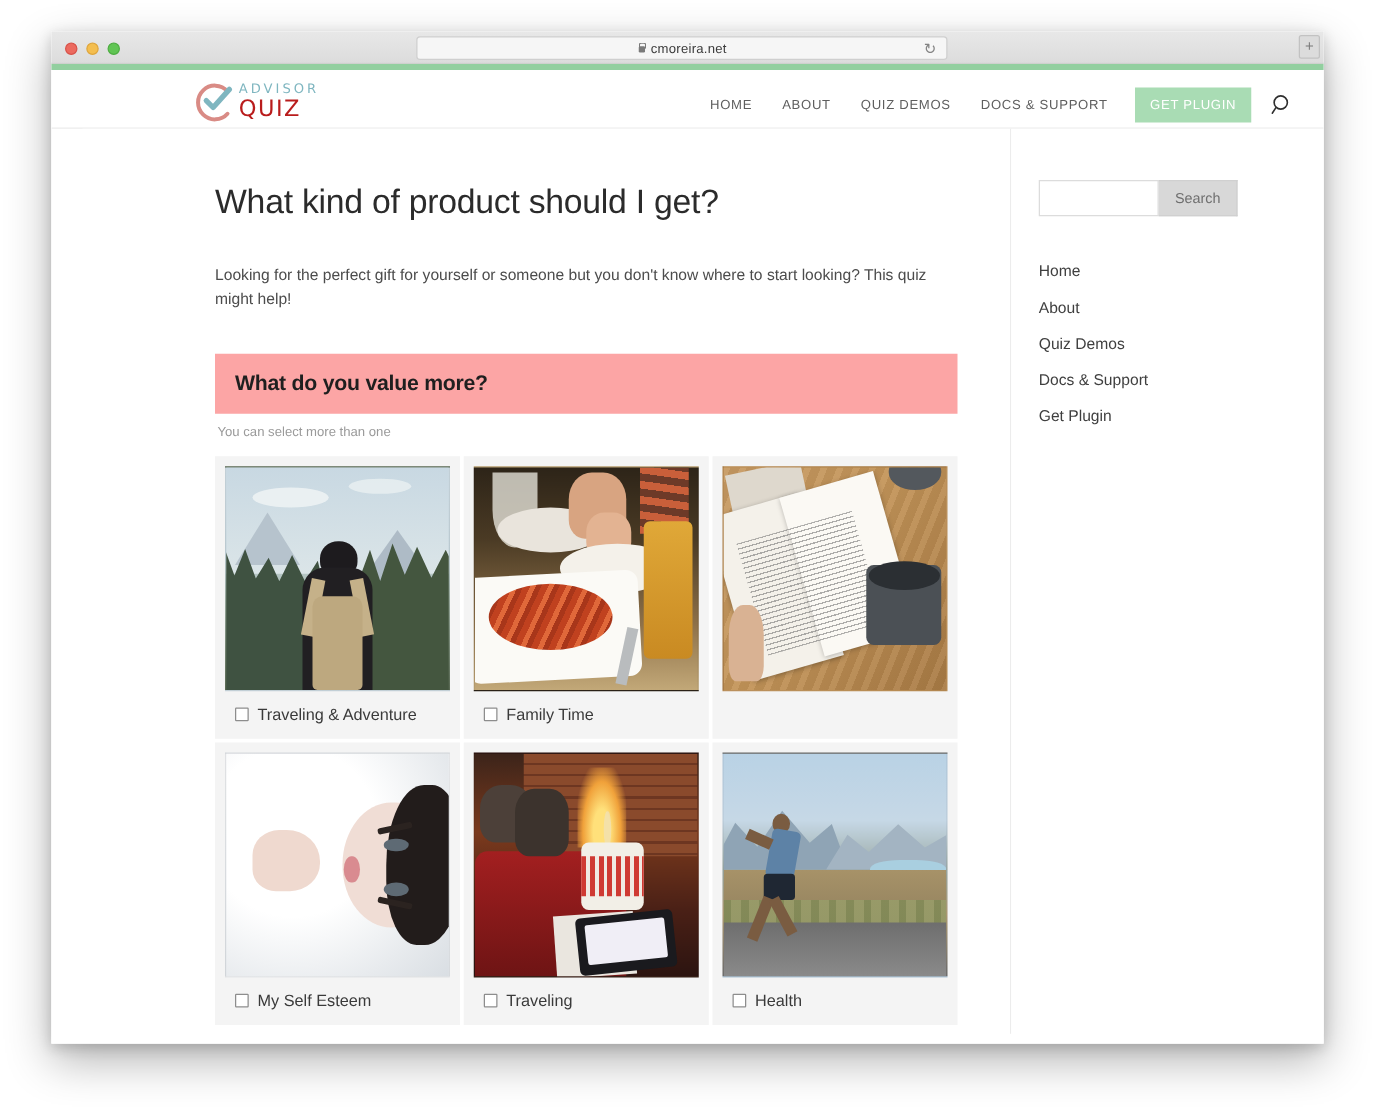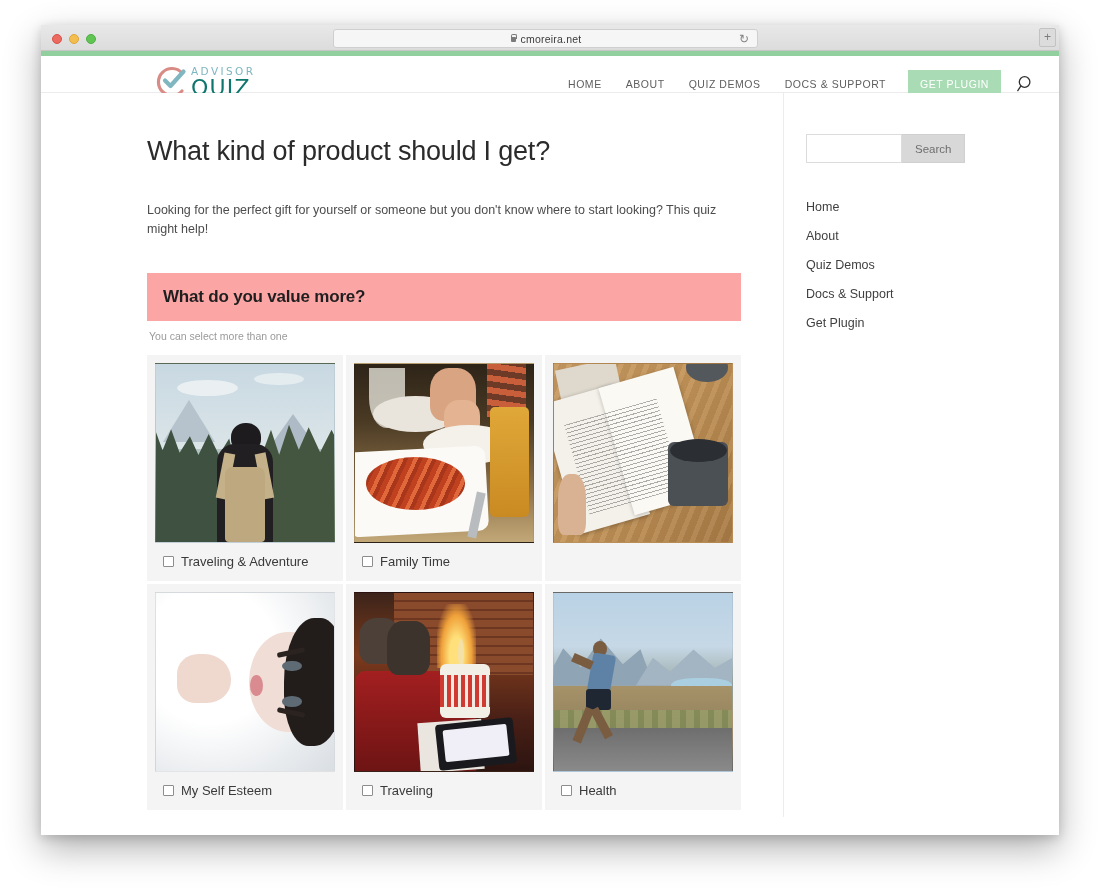--- a/index.html
+++ b/index.html
@@ -62,36 +62,36 @@
     width: 17px; height: 19px;
     background: #dcdcdc; border: 1px solid #c2c2c2; border-radius: 2px;
     color: #7c7c7c; font-size: 12px; line-height: 17px; text-align: center;
   }
   .green-strip { height: 5px; background: #92cf9f; }
 
   
   .page { position: relative; height: 779px; background: #fff; overflow: hidden; }
 
   .site-header {
-    position: relative; height: 37px;
+    position: relative; height: 47px;
     border-bottom: 1px solid #ececec;
     background: #fff;
   }
   .logo { position: absolute; left: 111px; top: 4px; width: 92px; height: 42px; }
   .logo-mark { position: absolute; left: 0; top: 5px; width: 36px; height: 34px; }
   .logo-text { position: absolute; left: 39px; top: 5px; }
   .logo-advisor {
     font-family: "DejaVu Sans", sans-serif;
     font-size: 10.5px; letter-spacing: 2.4px;
     color: #7fb6c0; font-weight: 400; line-height: 12px;
   }
   .logo-quiz {
     font-family: "DejaVu Sans", sans-serif;
-    font-size: 22px; letter-spacing: 1.2px;
-    color: #0f766e; line-height: 22px; font-weight: 400;
+    font-size: 18px; letter-spacing: 1.2px;
+    color: #b91c1c; line-height: 22px; font-weight: 400;
   }
 
   .main-nav {
     position: absolute; right: 18px; top: 0;
     height: 55px; display: flex; align-items: center; gap: 0;
   }
   .nav-link {
     font-size: 10.5px; letter-spacing: .55px; color: #5e5e5e;
     text-transform: uppercase; text-decoration: none;
     padding: 0 12px; white-space: nowrap;
@@ -99,21 +99,21 @@
   .nav-cta {
     background: #a9dcb4; color: #ffffff;
     font-size: 10.5px; letter-spacing: .55px; text-transform: uppercase;
     padding: 8px 12px; margin-left: 10px; text-decoration: none; white-space: nowrap;
   }
   .nav-search {
     margin-left: 16px; margin-right: 6px;
     width: 18px; height: 18px; position: relative;
   }
 
-  .content-wrap { position: relative; display: flex; height: 724px; }
+  .content-wrap { position: relative; display: flex; height: 724px; padding-left: 25px; }
   .main-col {
     width: 743px; padding: 41px 45px 0 106px;
     border-right: 1px solid #ececec; background: #fff;
   }
   .side-col { flex: 1; padding: 41px 0 0 22px; background: #fff; }
 
   .page-title {
     font-size: 27px; font-weight: 400; color: #2b2b2b;
     margin: 0 0 33px 0; line-height: 34px; letter-spacing: -.2px;
   }

